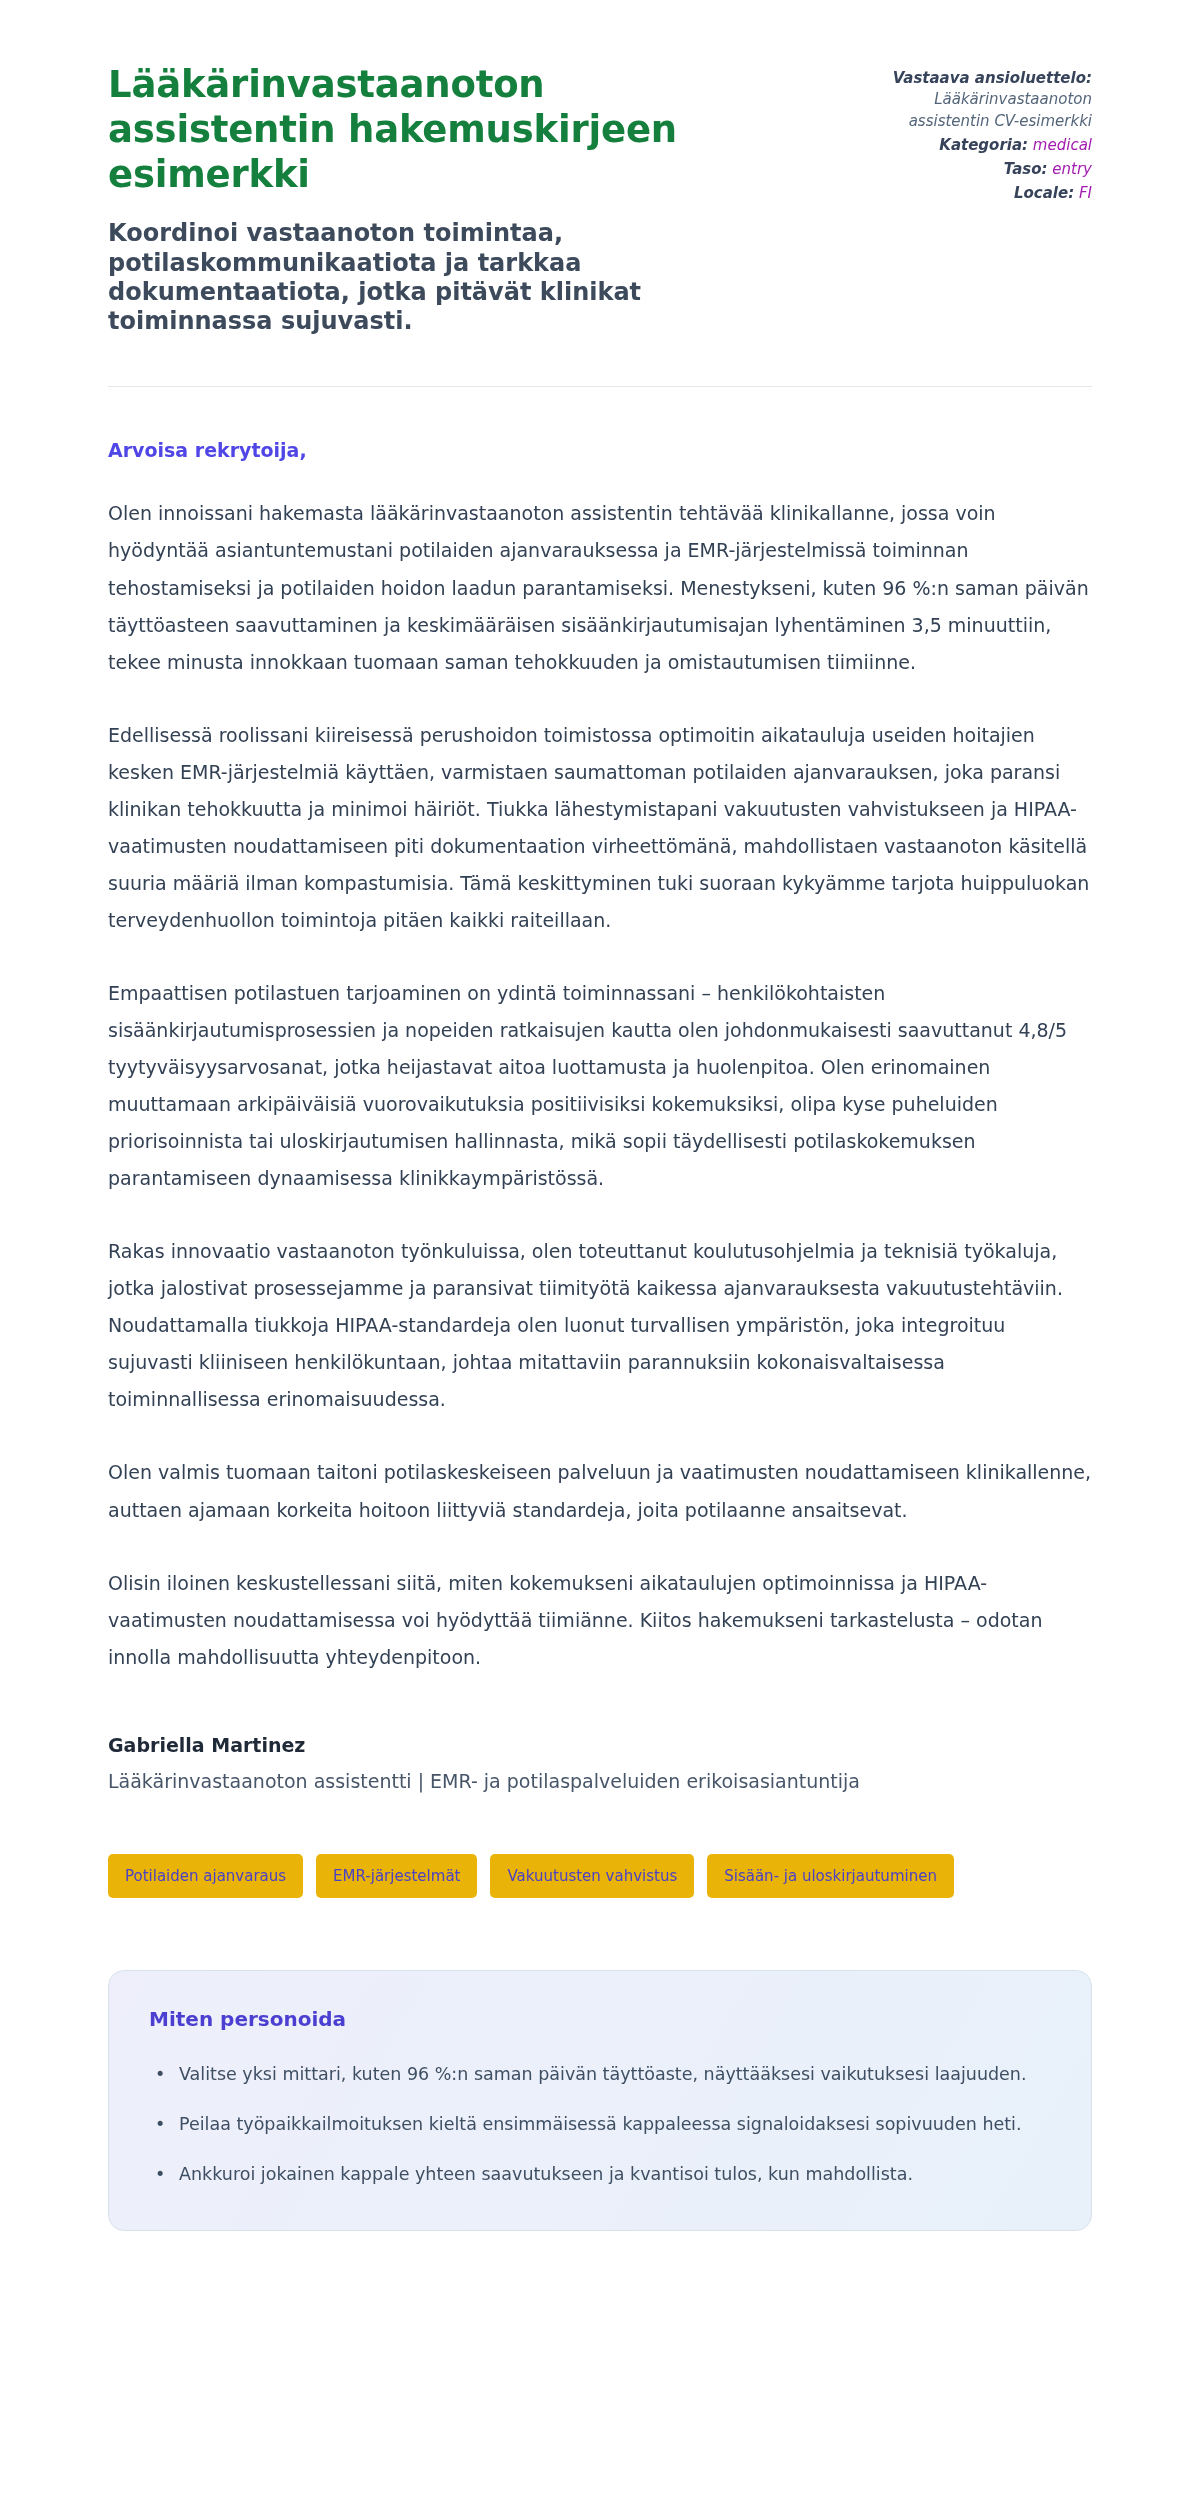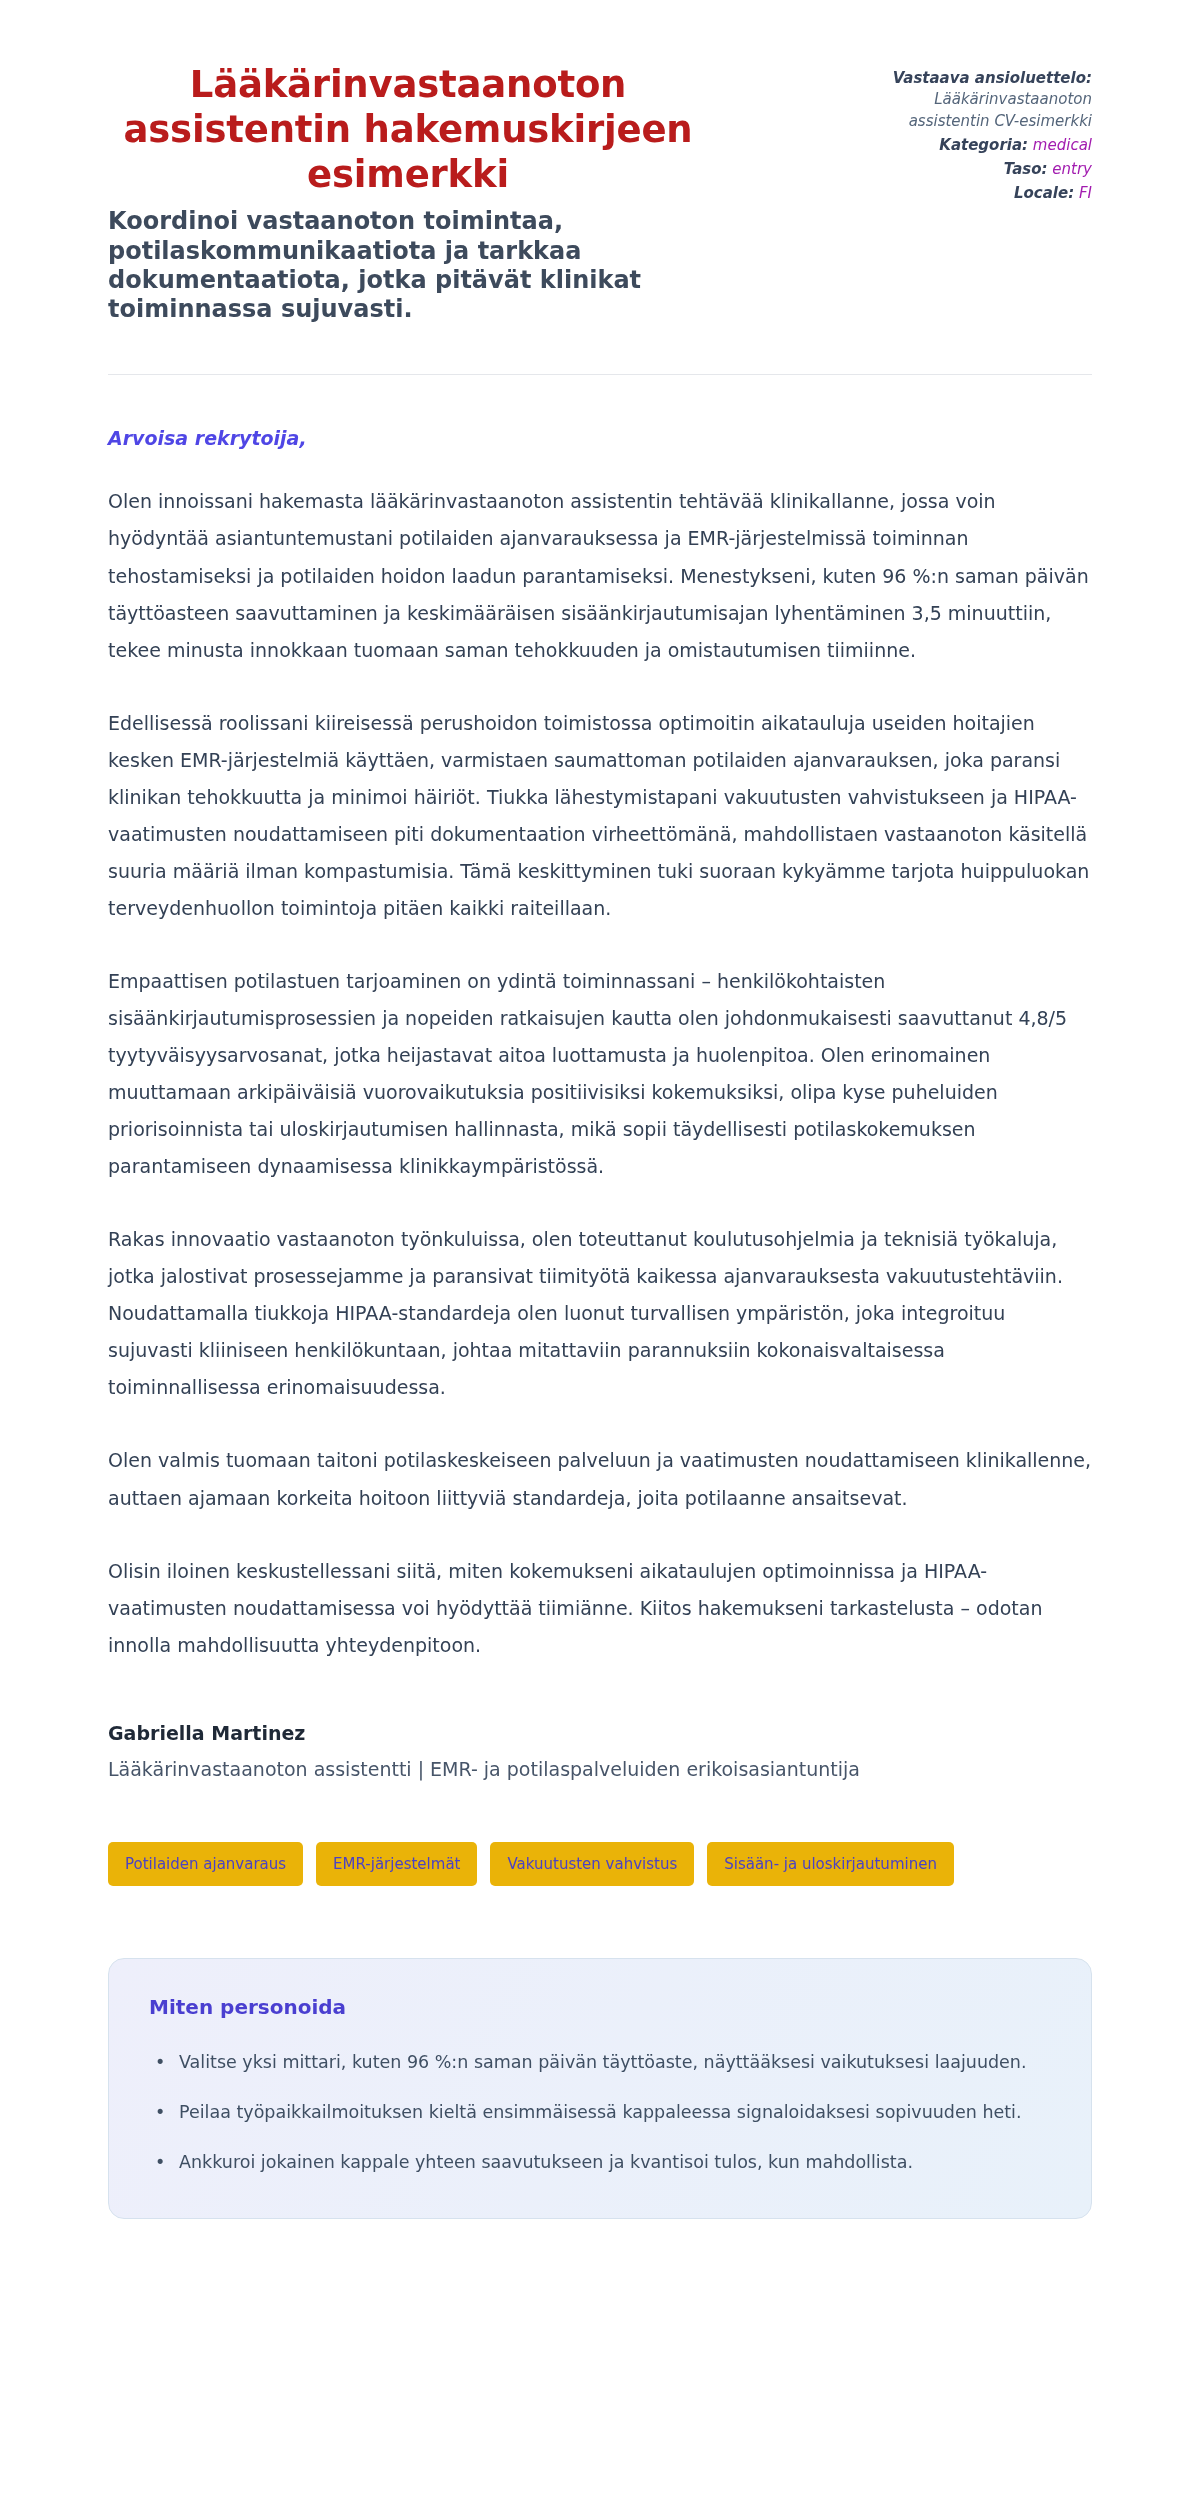--- a/index.html
+++ b/index.html
@@ -25,24 +25,23 @@
     justify-content: space-between;
     align-items: flex-start;
     padding-bottom: 50px;
     border-bottom: 1px solid #e5e7eb;
   }
   .title-block { width: 600px; }
   .page-title {
     font-size: 37px;
     line-height: 1.22;
     font-weight: 700;
-    color: #b91c1c;
+    color: #15803d;
     letter-spacing: -0.2px;
-    margin-bottom: 10px;
-    text-align: center;
+    margin-bottom: 22px;
   }
   .page-subtitle {
     font-size: 24px;
     line-height: 1.22;
     font-weight: 700;
     color: #3d4a5c;
   }
   .meta-block {
     width: 310px;
     padding-top: 6px;
@@ -61,21 +60,20 @@
     cursor: pointer;
   }
 
   
   .letter { padding-top: 52px; }
   .greeting {
     font-size: 19px;
     font-weight: 700;
     color: #4f46e5;
     margin-bottom: 34px;
-    font-style: italic;
   }
   .paragraph {
     font-size: 19px;
     line-height: 1.95;
     color: #334155;
     margin-bottom: 36px;
   }
   .paragraph:last-of-type { margin-bottom: 0; }
 
   .signature { margin-top: 58px; }

